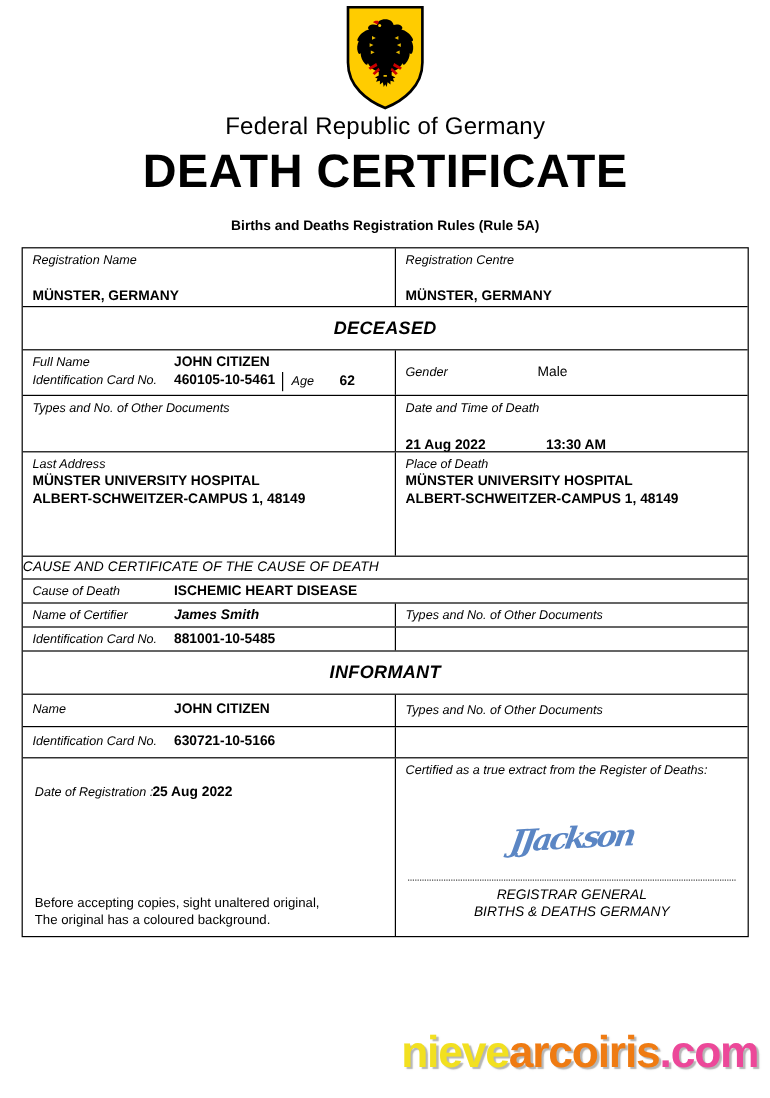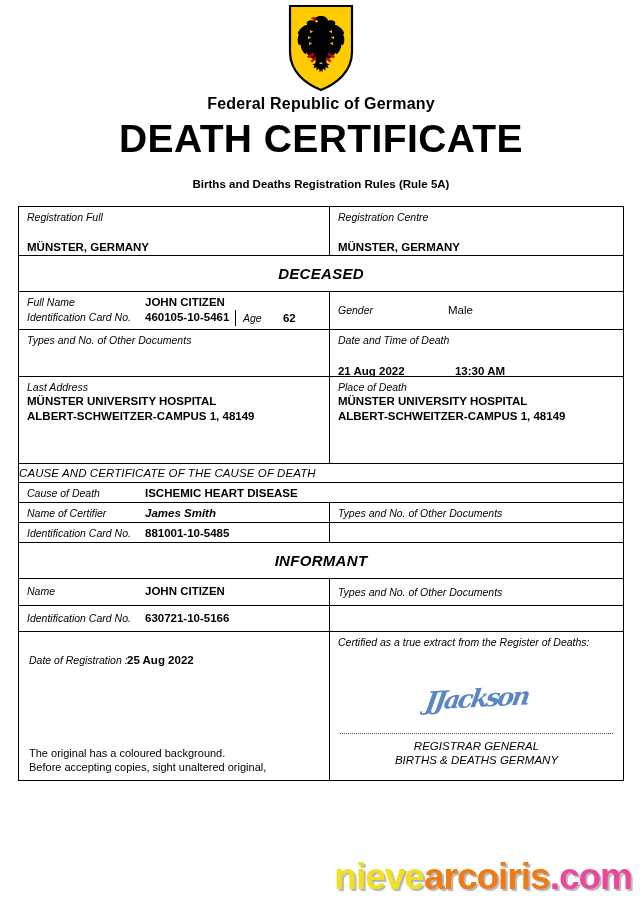--- a/index.html
+++ b/index.html
@@ -19,22 +19,22 @@
   
   .header {
     text-align: center;
     padding-top: 4px;
   }
   .crest {
     margin: 0 auto;
     display: block;
   }
   .country-title {
-    font-size: 16px;
-    font-weight: bold;
+    font-size: 20px;
+    font-weight: normal;
     letter-spacing: 0.2px;
     margin-top: 3px;
   }
   .doc-title {
     font-size: 39px;
     font-weight: bold;
     letter-spacing: 0.4px;
     margin-top: 4px;
   }
   .rules-line {
@@ -241,21 +241,21 @@
 
   <div class="country-title">Federal Republic of Germany</div>
   <div class="doc-title">DEATH CERTIFICATE</div>
   <div class="rules-line">Births and Deaths Registration Rules (Rule 5A)</div>
 </div>
 
 <div class="cert">
 
   <div class="row">
     <div class="cell col-l reg-area-cell">
-      <div class="lbl">Registration Full</div>
+      <div class="lbl">Registration Name</div>
       <div class="val">MÜNSTER, GERMANY</div>
     </div>
     <div class="cell col-r reg-area-cell">
       <div class="lbl">Registration Centre</div>
       <div class="val">MÜNSTER, GERMANY</div>
     </div>
   </div>
 
   <div class="row">
     <div class="cell full section-banner">DECEASED</div>
@@ -376,22 +376,22 @@
     </div>
   </div>
 
   <div class="row">
     <div class="cell col-l notice-cell reg-date-cell">
       <div class="pair">
         <div class="lbl w-pair-lbl">Date of Registration :</div>
         <div class="val">25 Aug 2022</div>
       </div>
       <div class="notice" style="margin-top:78px;">
+        <div>Before accepting copies, sight unaltered original,</div>
         <div>The original has a coloured background.</div>
-        <div>Before accepting copies, sight unaltered original,</div>
       </div>
     </div>
 
     <div class="cell col-r cert-extract-cell">
       <div class="lbl">Certified as a true extract from the Register of Deaths:</div>
       <div class="signature">JJackson</div>
       <div class="dotline"></div>
       <div class="registrar">
         <div>REGISTRAR GENERAL</div>
         <div>BIRTHS &amp; DEATHS GERMANY</div>

